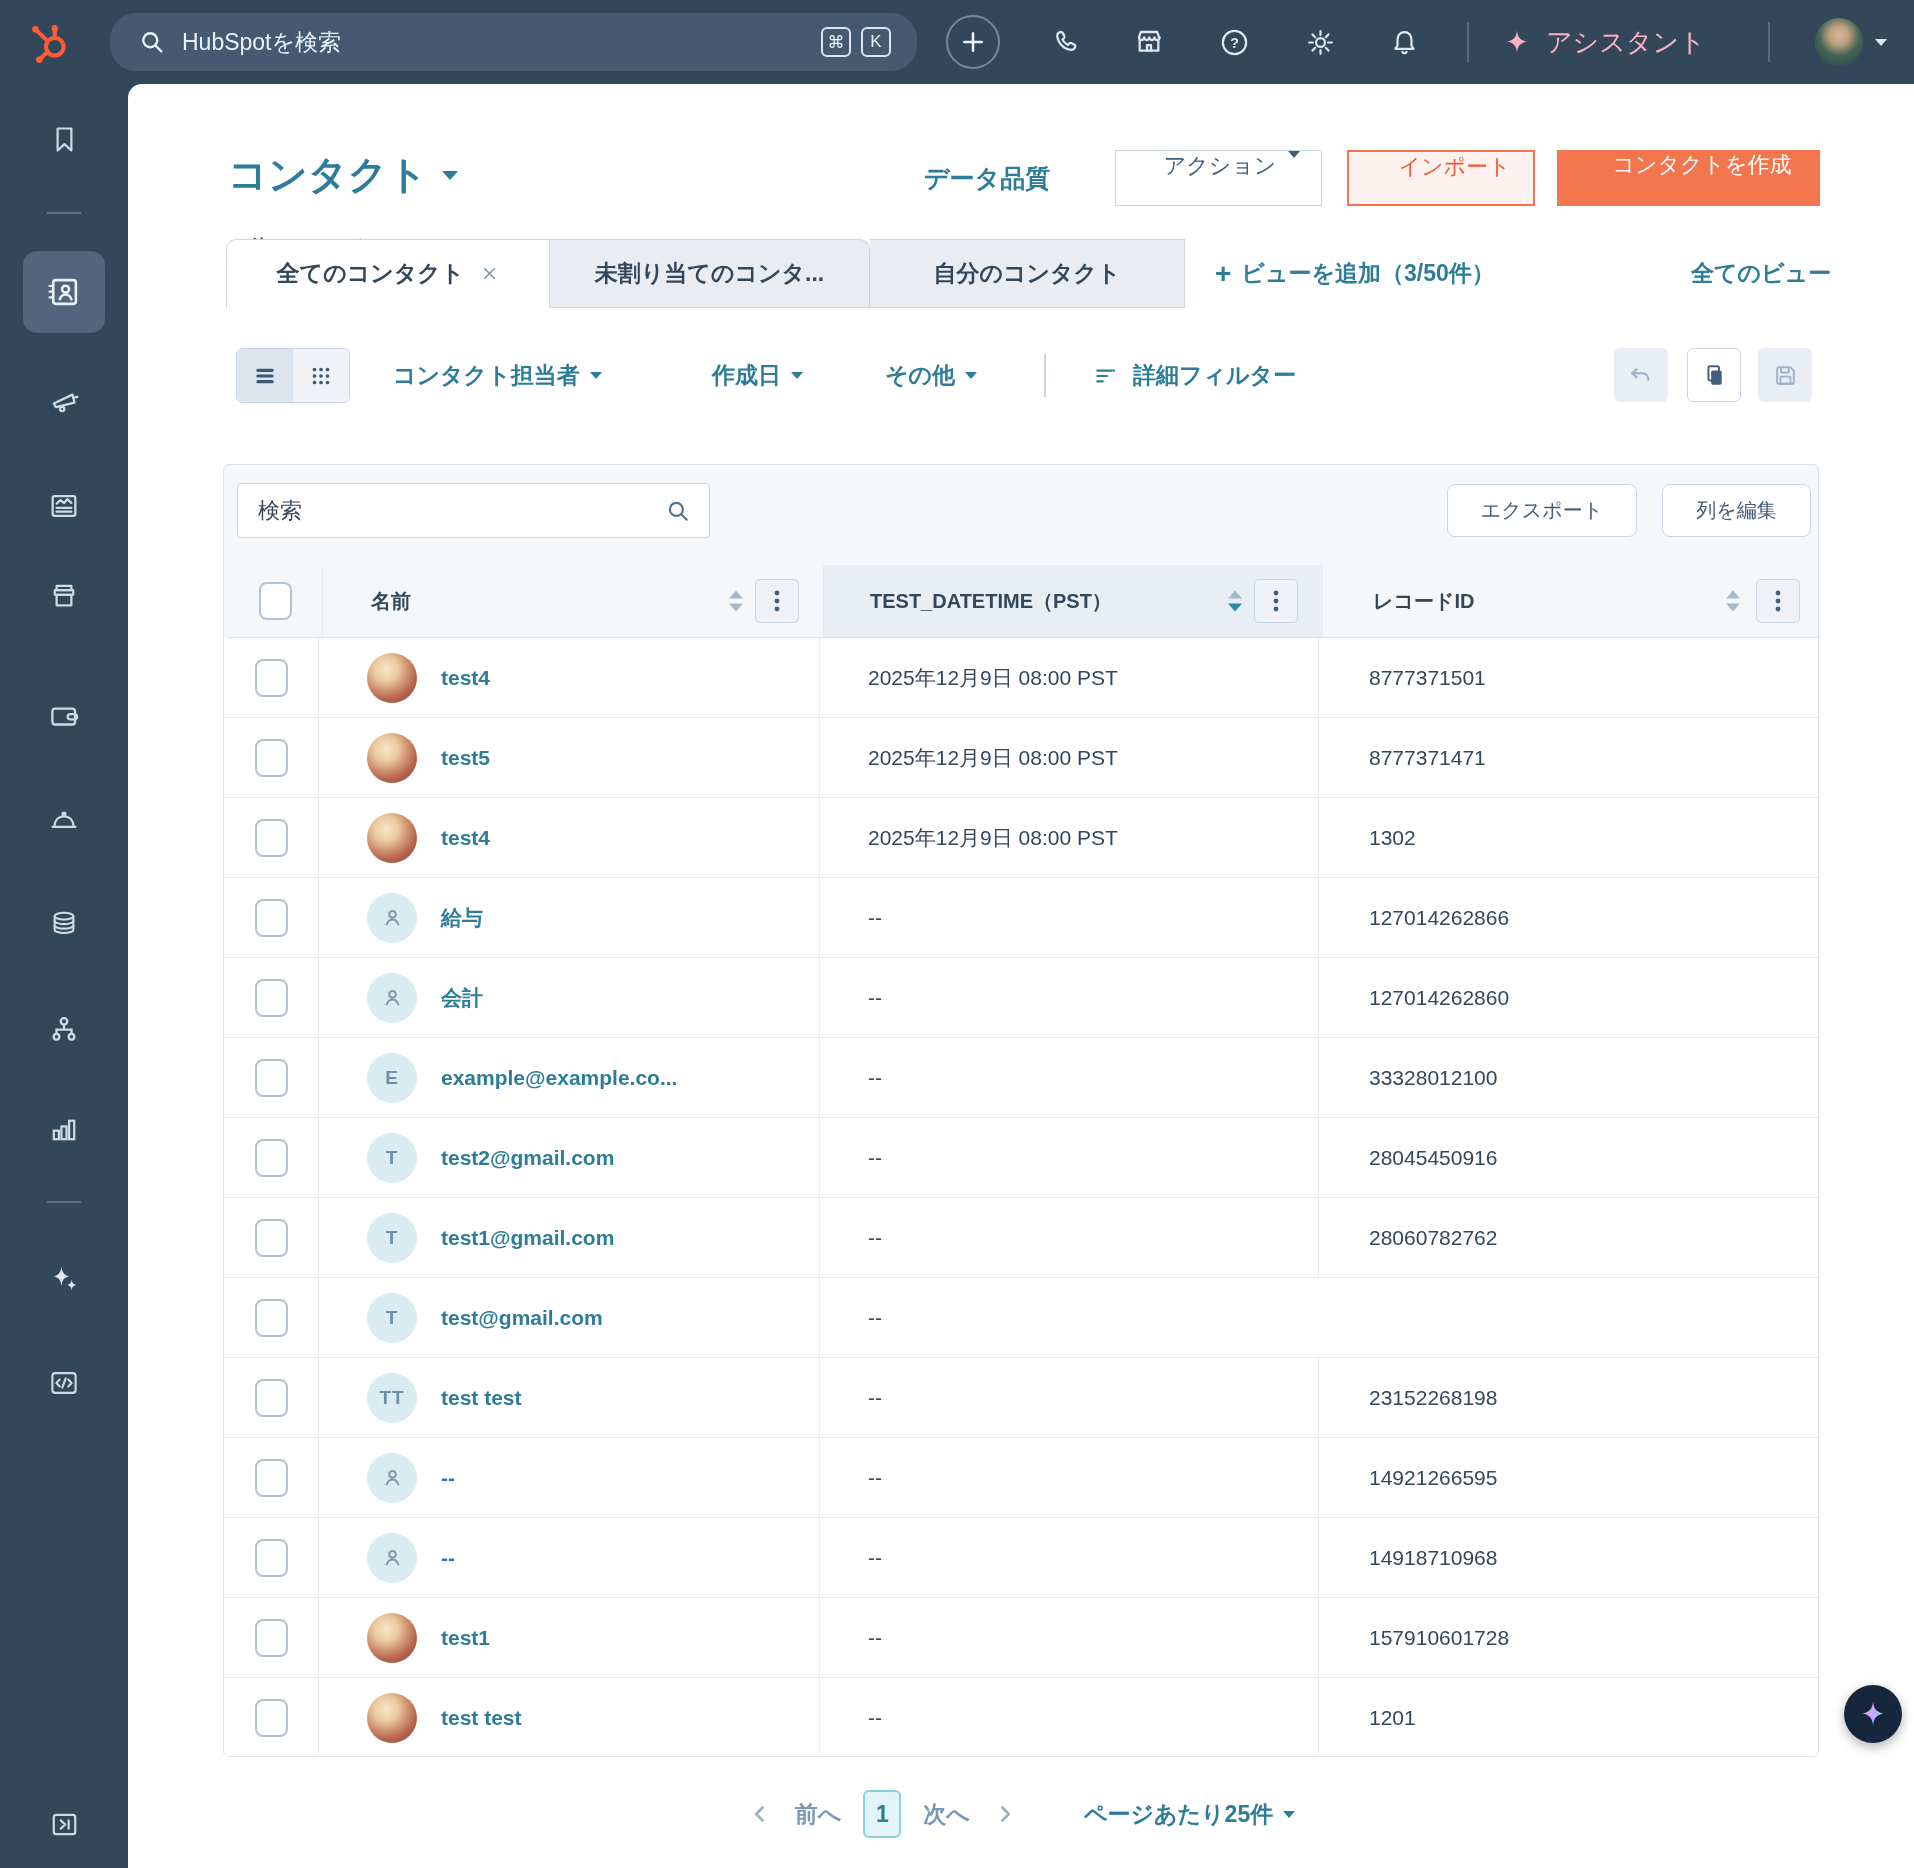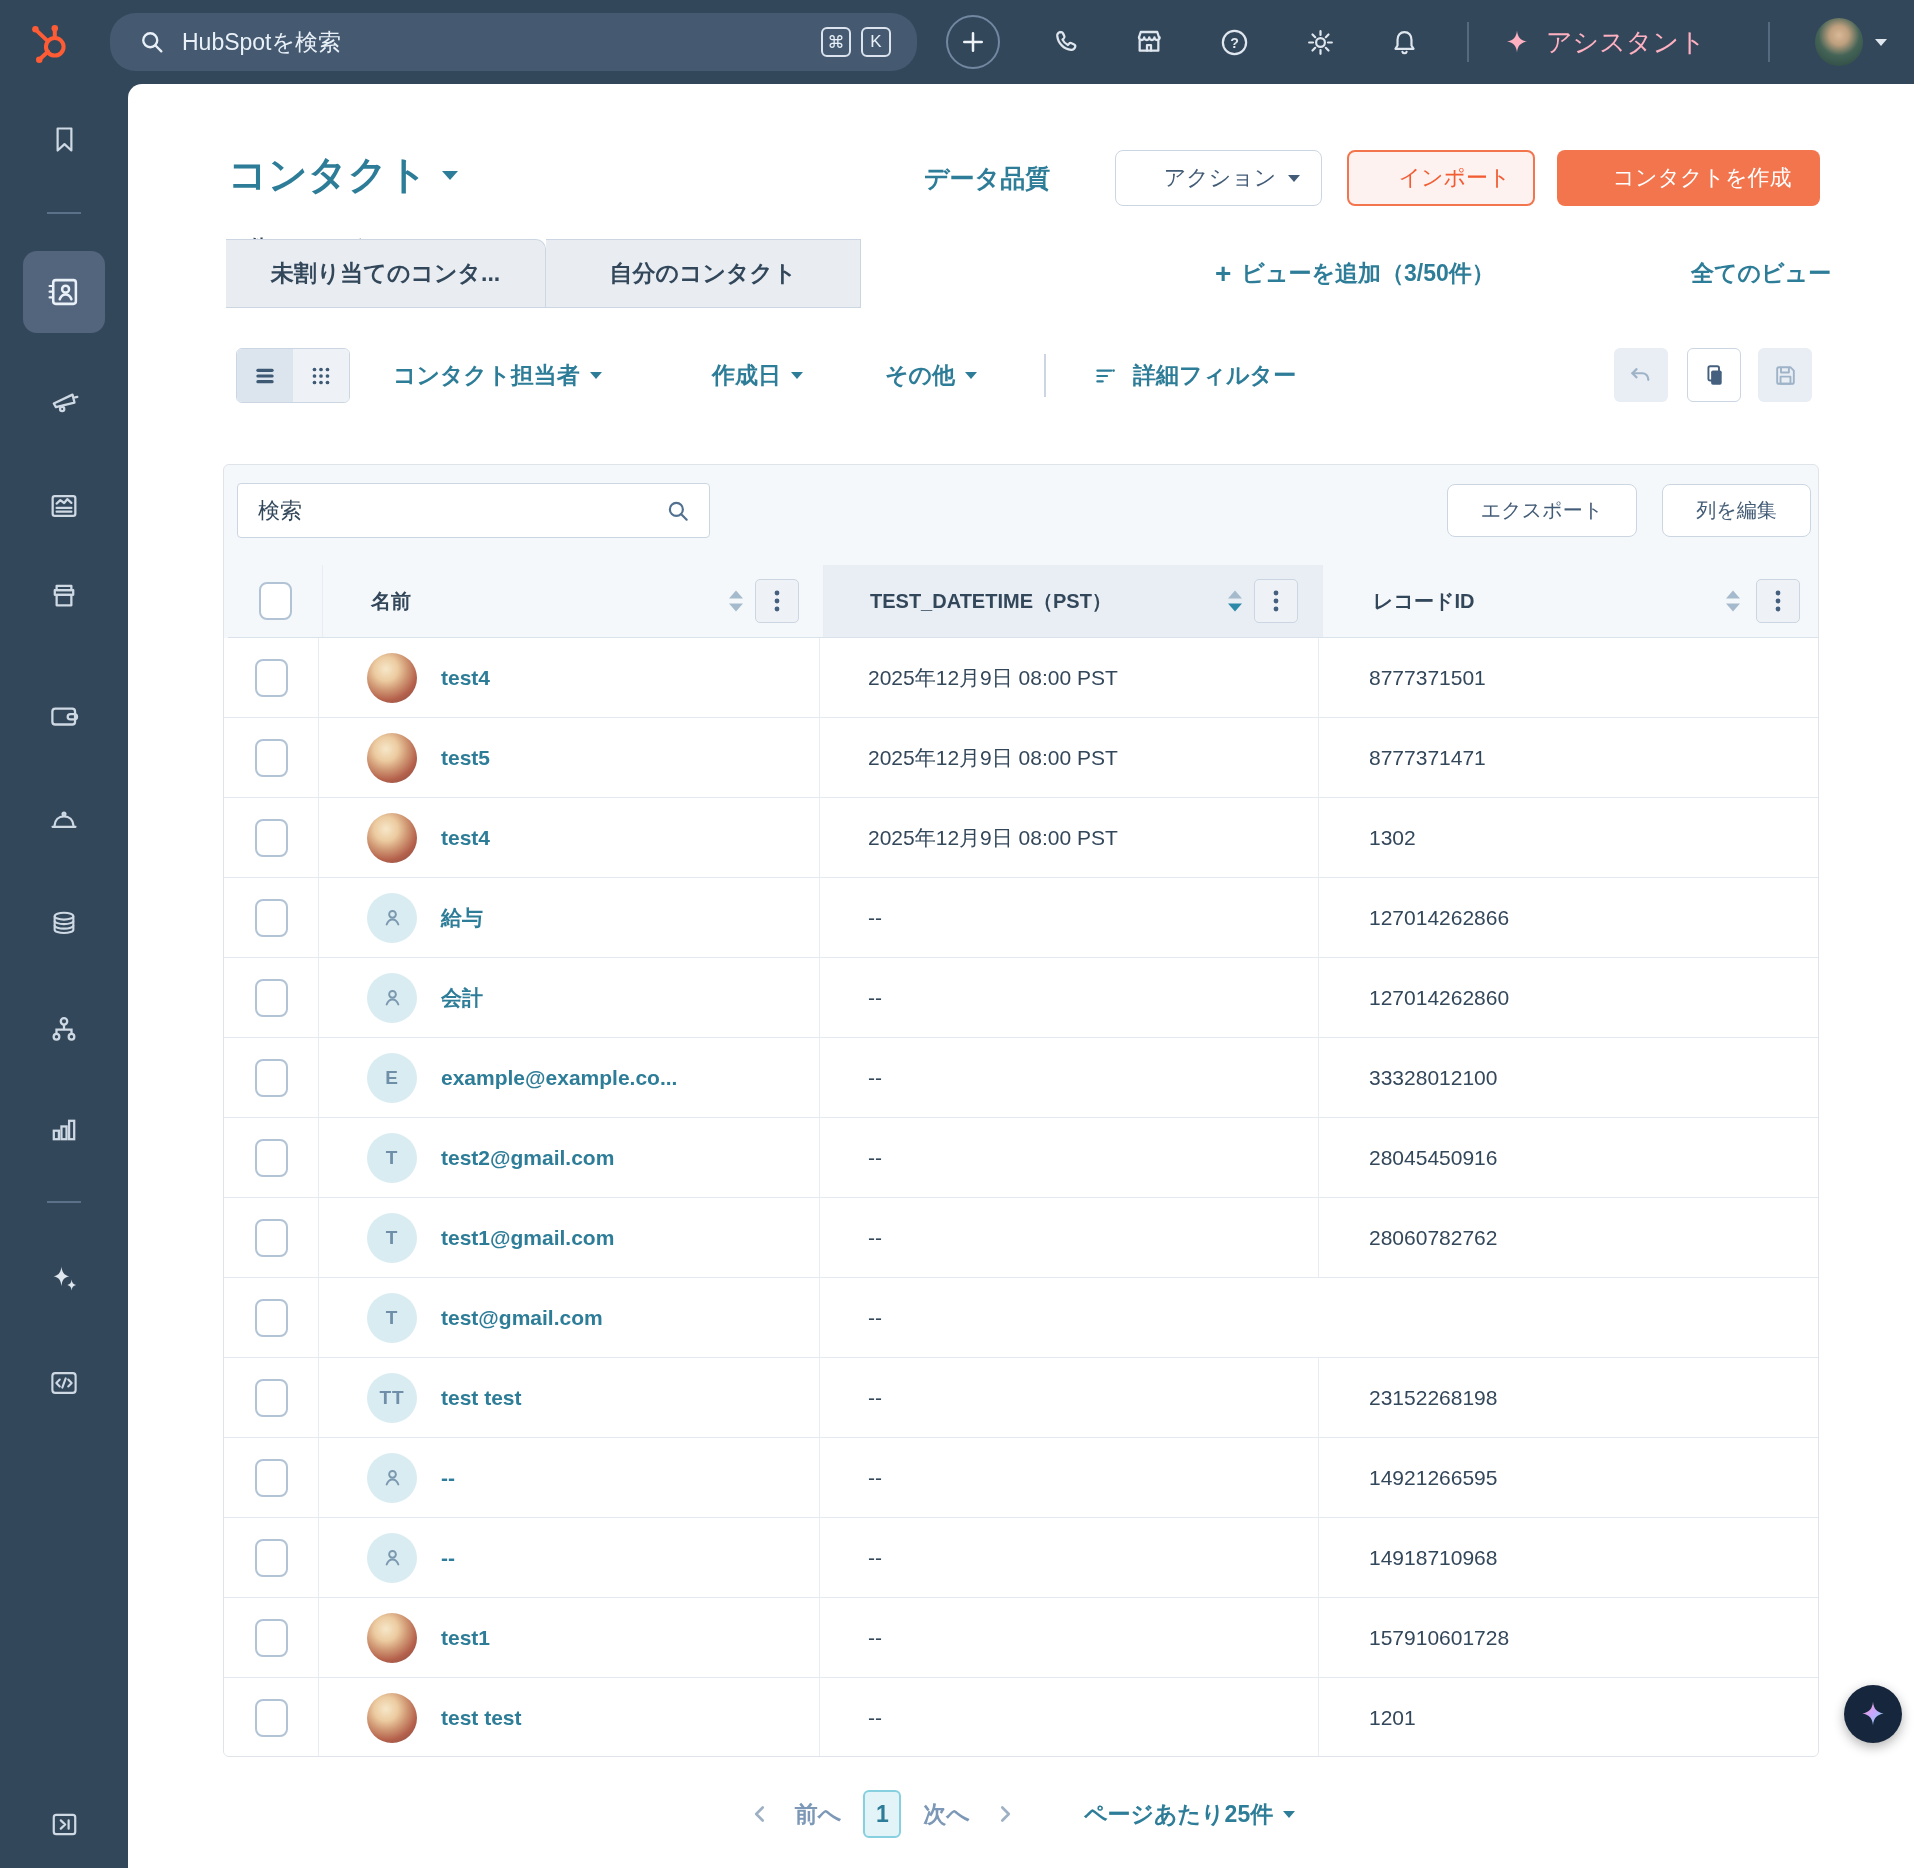--- a/index.html
+++ b/index.html
@@ -60,21 +60,21 @@
   .content {
     position:absolute; left:128px; top:84px; width:1786px; height:1784px;
     background:#ffffff; border-top-left-radius:14px; overflow:hidden;
   }
   .teal { color:#2e7d98; }
 
   .page-title { position:absolute; left:100px; top:64px; font-size:39px; font-weight:700; color:#2e7d98; display:flex; align-items:center; gap:14px; cursor:pointer; white-space:nowrap; }
   .record-count { position:absolute; left:100px; top:150px; font-size:19px; font-weight:700; color:#33475b; white-space:nowrap; }
 
   .data-quality { position:absolute; left:796px; top:78px; font-size:25px; font-weight:700; cursor:pointer; white-space:nowrap; }
-  .btn { display:flex; align-items:center; justify-content:center; border-radius:8px; cursor:pointer; white-space:nowrap;padding-left:27px; }
+  .btn { display:flex; justify-content:center; border-radius:0; cursor:pointer; white-space:nowrap;padding-left:27px; }
   .btn-actions { position:absolute; left:987px; top:66px; width:207px; height:56px; background:#fff; border:1px solid #cbd6e2; font-size:22px; color:#425b76; gap:12px; }
   .btn-import { position:absolute; left:1219px; top:66px; width:188px; height:56px; background:#fdf2ef; border:2px solid #f2754e; color:#f25c33; font-size:22px; }
   .btn-create { position:absolute; left:1429px; top:66px; width:263px; height:56px; background:#f2754e; color:#fff; font-size:22px; }
 
   
   .tabs { position:absolute; left:98px; top:155px; height:69px; display:flex; }
   .tab { height:69px; display:flex; align-items:center; justify-content:center; gap:16px; font-size:23px; font-weight:600; color:#33475b; border:1px solid #cbd6e2; background:#e9edf2; cursor:pointer; white-space:nowrap; }
   .tab.t1 { width:324px; background:#fff; border-bottom-color:#fff; border-radius:10px 0 0 0; }
   .tab.t2 { width:315px; border-left:none; }
   .tab.t3 { width:320px; border-left:none; border-radius:0 10px 0 0; }
@@ -336,20 +336,26 @@
     <span class="caret" style="color:#425b76;"></span>
   </div>
   <div class="btn btn-import">
     <span>インポート</span>
   </div>
   <div class="btn btn-create">
     <span>コンタクトを作成</span>
   </div>
 
   <div class="tabs">
+    <div class="tab t1">
+      <span>全てのコンタクト</span>
+      <svg viewBox="0 0 24 24" width="19" height="19" stroke="#7c98b6" stroke-width="2.2" stroke-linecap="round" fill="none">
+          <path d="M6 6l12 12M18 6 6 18"></path>
+        </svg>
+    </div>
     <div class="tab t3">
       <span>未割り当てのコンタ...</span>
     </div>
     <div class="tab t2">
       <span>自分のコンタクト</span>
     </div>
   </div>
   <div class="add-view teal">
     <span class="plus">+</span>
     <span>ビューを追加（3/50件）</span>

